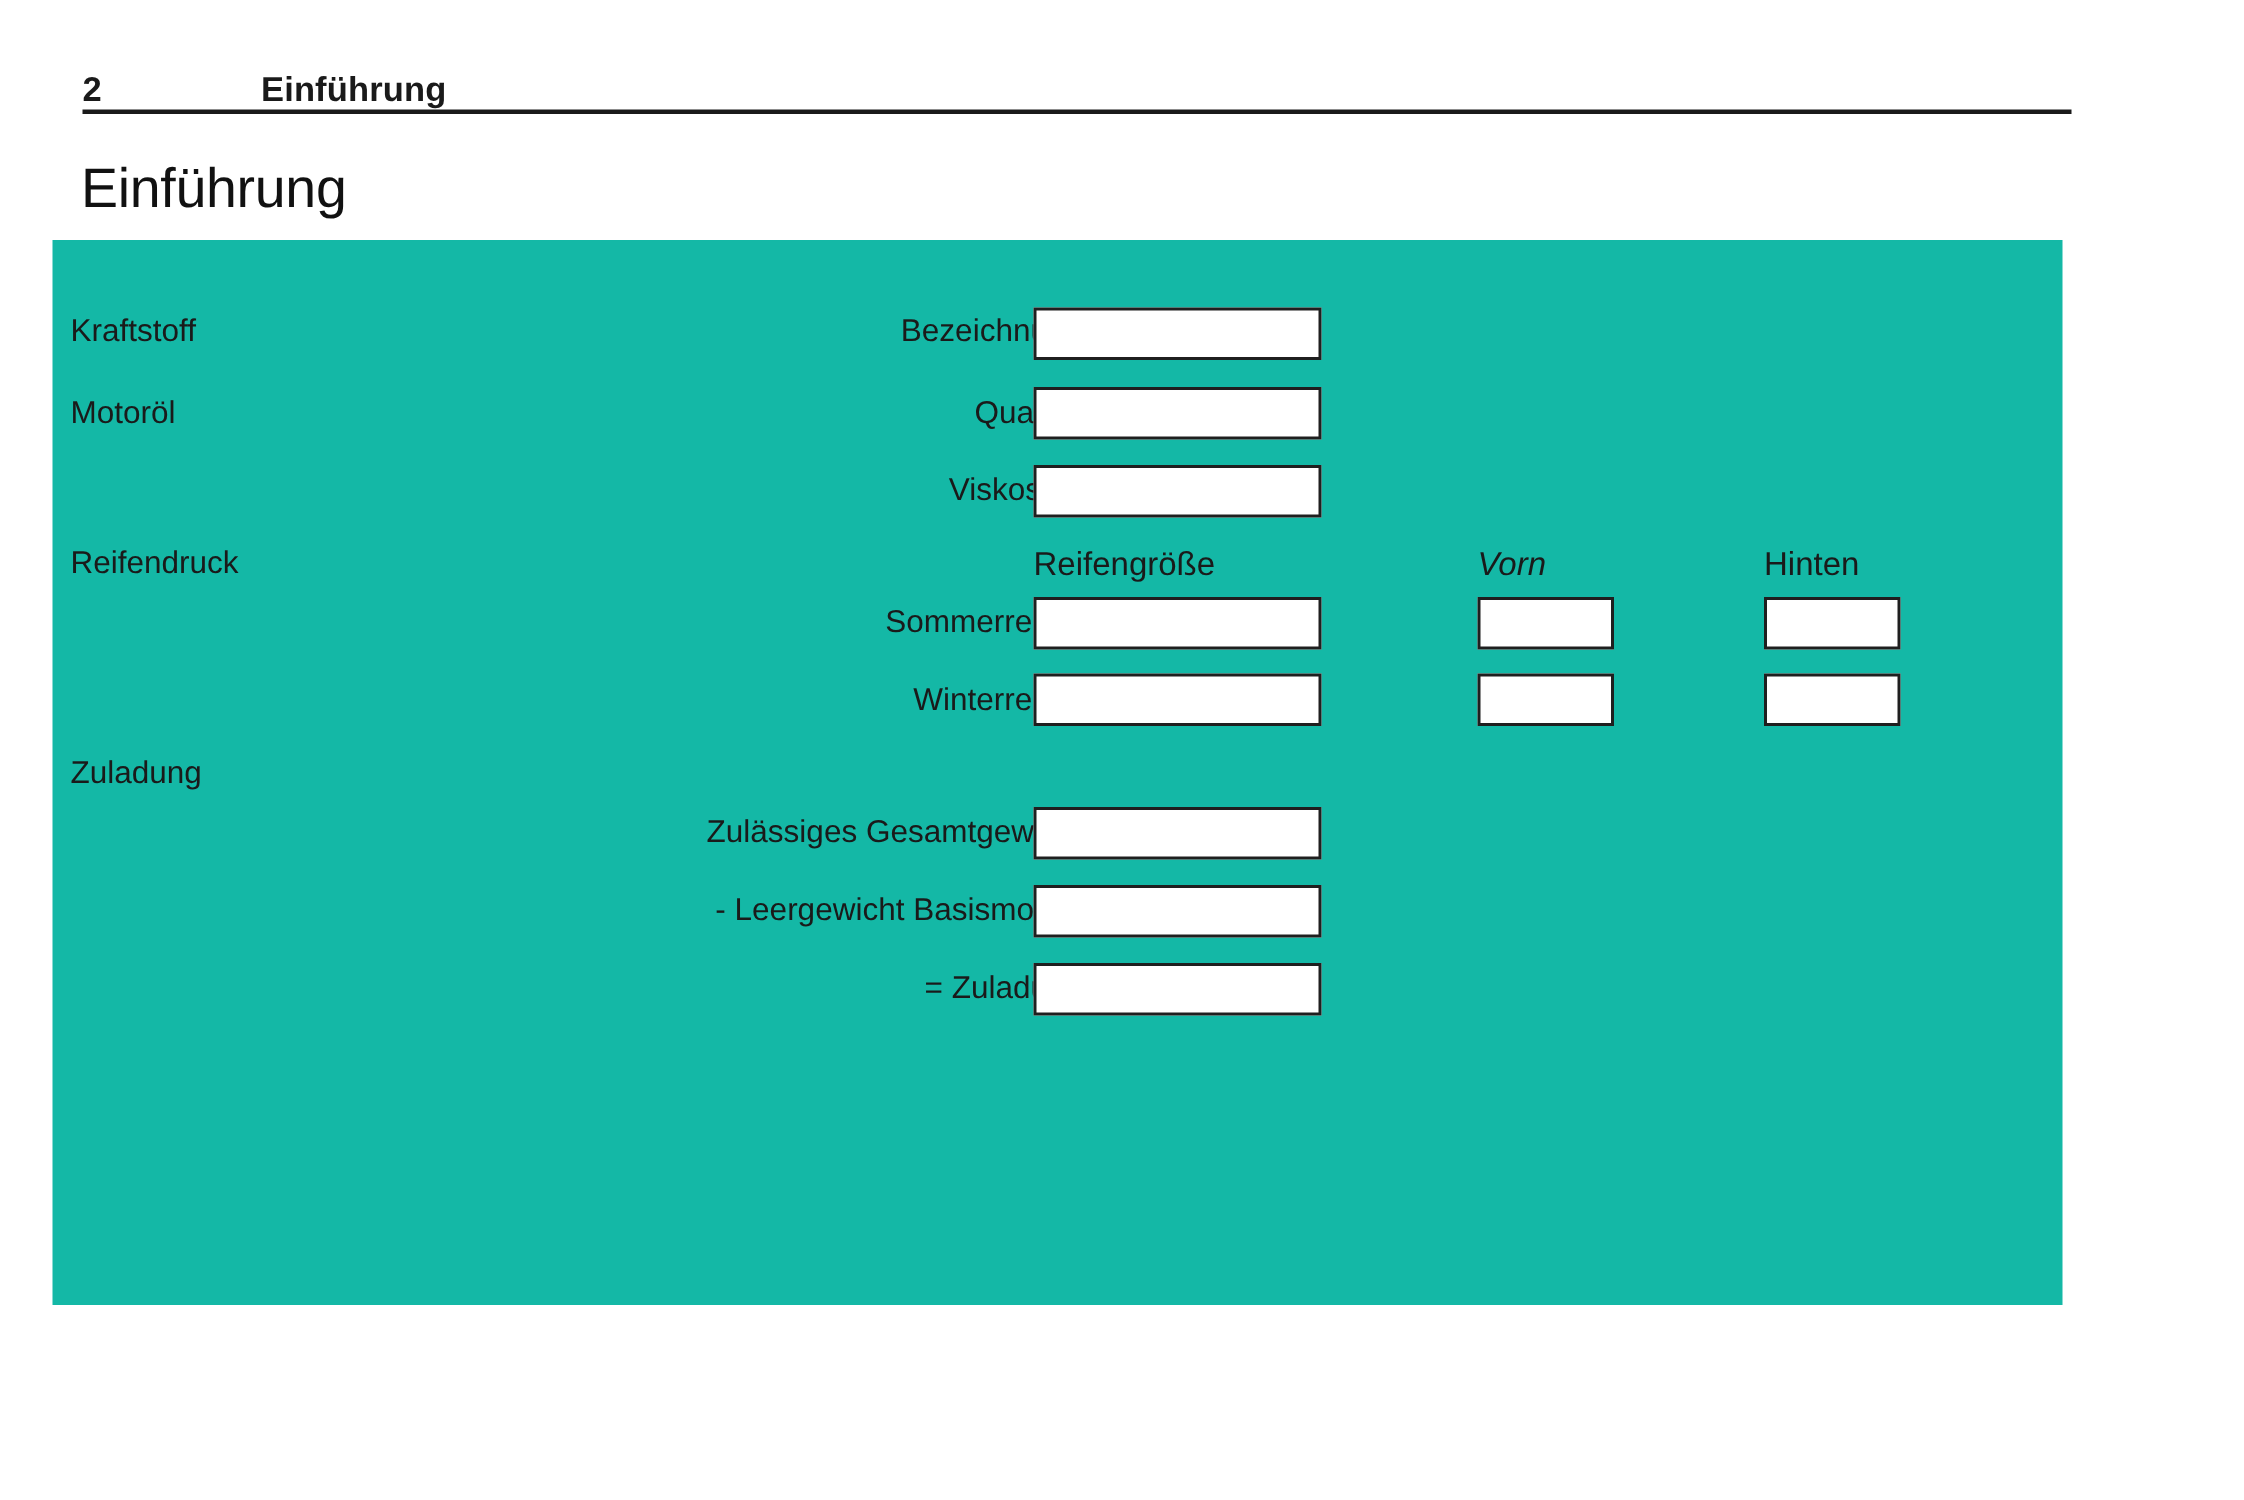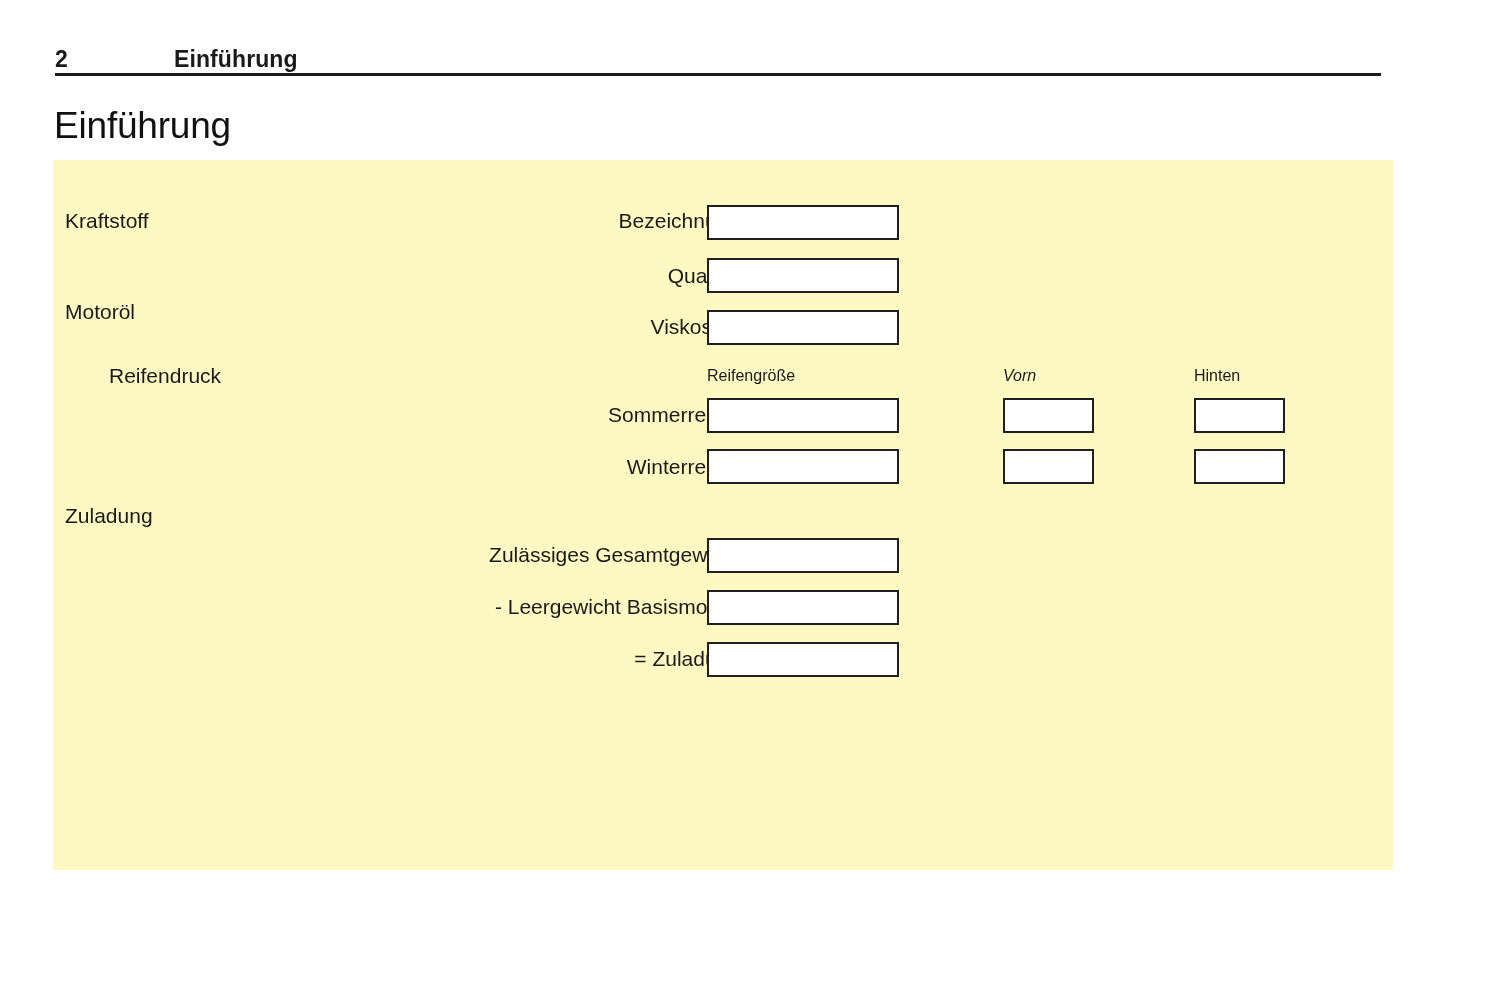--- a/index.html
+++ b/index.html
@@ -65,46 +65,46 @@
     font-size: 37px;
     font-weight: normal;
     line-height: 44px;
     letter-spacing: -0.2px;
     color: #111111;
   }
 
   
   .content-panel {
     position: absolute;
-    left: 53px;
+    left: 35px;
     top: 160px;
     width: 1340px;
     height: 710px;
-    background: #fef9c3;
+    background: #14b8a6;
   }
 
   
   .section-label {
     position: absolute;
     font-size: 21px;
     line-height: 26px;
     white-space: nowrap;
     color: #1a1a1a;
   }
   .row-label {
     position: absolute;
     font-size: 21px;
     line-height: 26px;
     white-space: nowrap;
     text-align: right;
     color: #1a1a1a;
   }
   .col-header {
     position: absolute;
-    font-size: 16px;
+    font-size: 22px;
     line-height: 26px;
     white-space: nowrap;
     color: #1a1a1a;
   }
   .field-box {
     position: absolute;
     box-sizing: border-box;
     border: 2px solid #1f1f1f;
     background: #ffffff;
   }
@@ -146,33 +146,33 @@
 
   <div class="content-panel">
 
     <div class="section-label" style="left:12px; top:48px;">Kraftstoff</div>
 
     <div class="row-label" style="right:653px; top:48px;">Bezeichnung</div>
     <div class="field-box wide" style="left:654px; top:45px;">
       <input class="field-input" type="text" placeholder="" style="">
     </div>
 
-    <div class="section-label" style="left:12px; top:103px;margin-top:36px;">Motoröl</div>
+    <div class="section-label" style="left:12px; top:103px;">Motoröl</div>
 
     <div class="row-label" style="right:653px; top:103px;">Qualität</div>
     <div class="field-box wide" style="left:654px; top:98px;">
       <input class="field-input" type="text" placeholder="" style="">
     </div>
 
     <div class="row-label" style="right:653px; top:154px;">Viskosität</div>
     <div class="field-box wide" style="left:654px; top:150px;">
       <input class="field-input" type="text" placeholder="" style="">
     </div>
 
-    <div class="section-label" style="left:12px; top:203px;margin-left:44px;">Reifendruck</div>
+    <div class="section-label" style="left:12px; top:203px;">Reifendruck</div>
 
     <div class="col-header" style="left:654px; top:203px;">Reifengröße</div>
     <div class="col-header" style="left:950px; top:203px;font-style:italic;">Vorn</div>
     <div class="col-header" style="left:1141px; top:203px;">Hinten</div>
 
     <div class="row-label" style="right:653px; top:242px;">Sommerreifen</div>
     <div class="field-box wide" style="left:654px; top:238px;">
       <input class="field-input" type="text" style="">
     </div>
     <div class="field-box narrow" style="left:950px; top:238px;">

